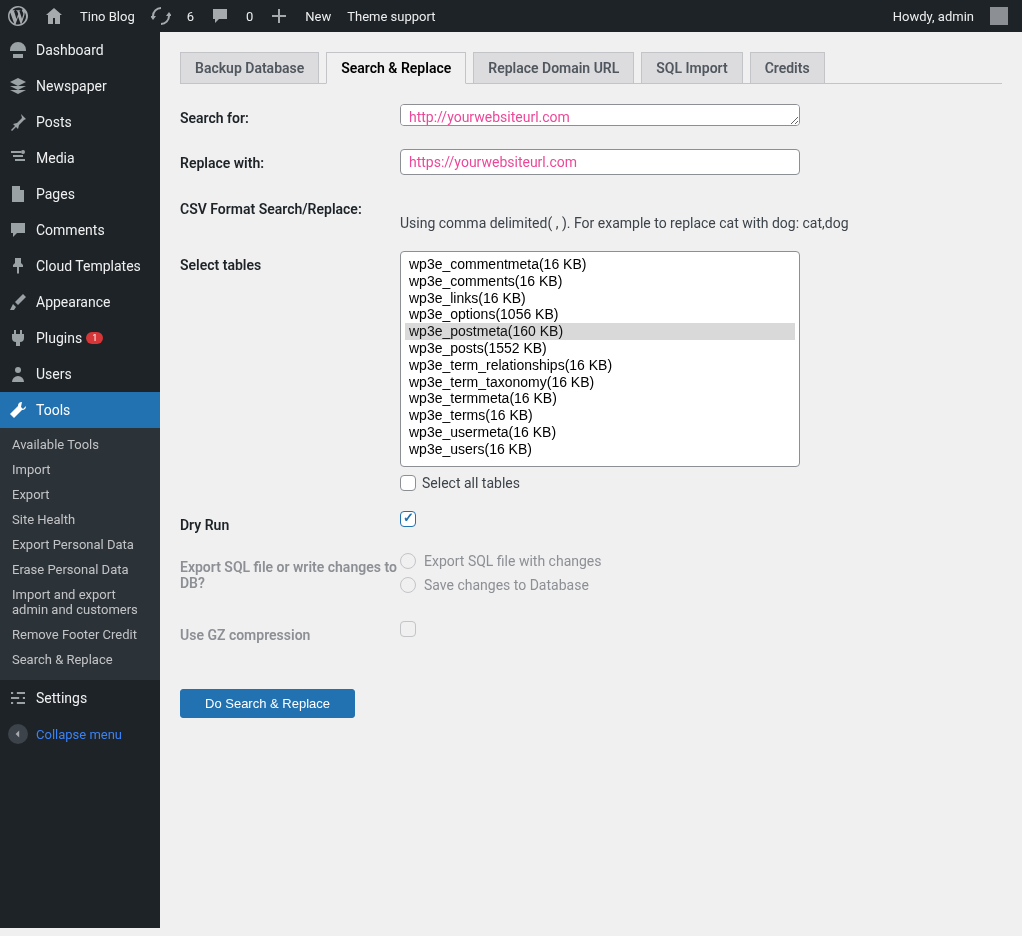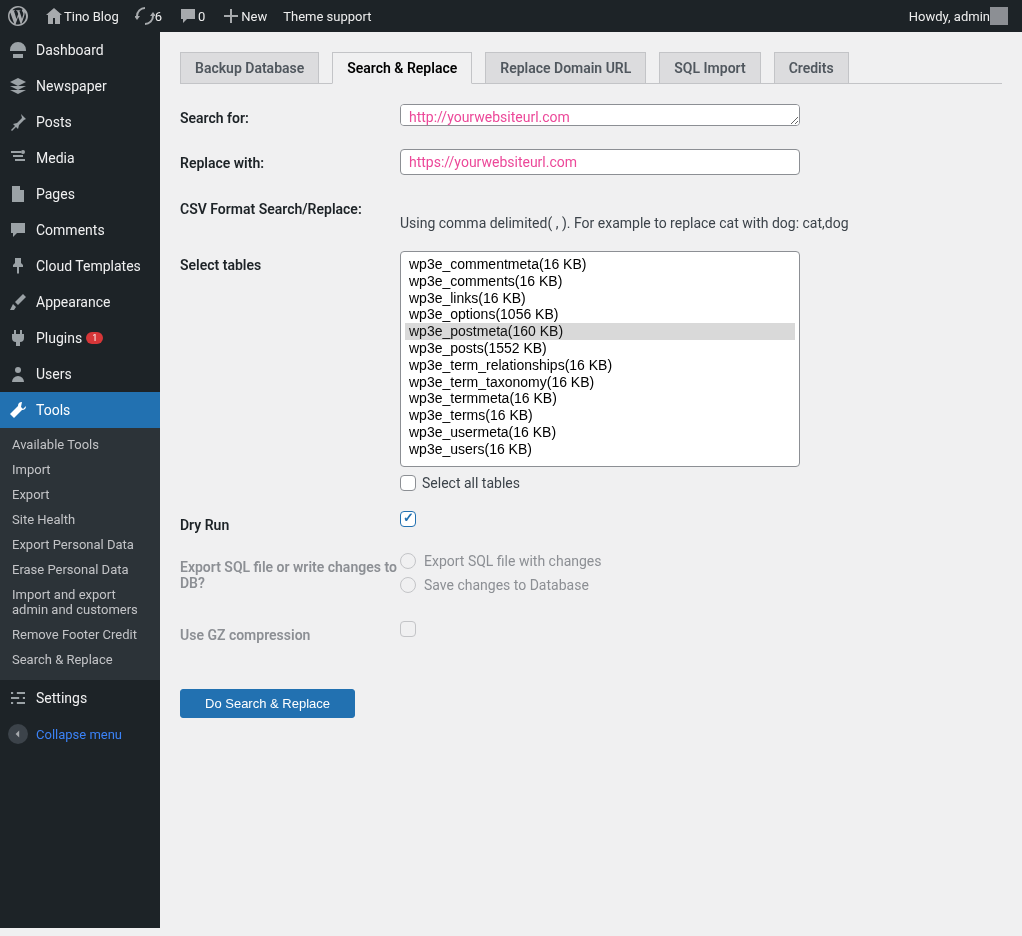--- a/index.html
+++ b/index.html
@@ -23,21 +23,21 @@
   justify-content: space-between;
   padding: 0 6px 0 0;
   font-size: 13px;
 }
 .admin-bar-left, .admin-bar-right { display: flex; align-items: center; height: 100%; }
 .ab-item {
   display: flex;
   align-items: center;
   padding: 0 8px;
   height: 100%;
-  gap: 0;
+  gap: 16px;
   cursor: pointer;
 }
 .ab-icon { width: 20px; height: 20px; display: inline-flex; align-items: center; justify-content: center; fill: #a7aaad; }
 .ab-text { color: #eeeeee; }
 .avatar {
   width: 18px; height: 18px; background: #8c8f94; display: inline-block;
 }
 
 
 .admin-sidebar {
@@ -119,21 +119,21 @@
   right: 0;
   bottom: 0;
   padding: 20px;
   overflow: auto;
 }
 
 
 .nav-tabs {
   border-bottom: 1px solid #c3c4c7;
   display: flex;
-  gap: 6px;
+  gap: 0;
 }
 .nav-tab {
   background: #dcdcde;
   border: 1px solid #c3c4c7;
   color: #50575e;
   font-size: 14px;
   font-weight: 600;
   padding: 7px 14px;
   margin-left: 0.5em;
   margin-bottom: -1px;

